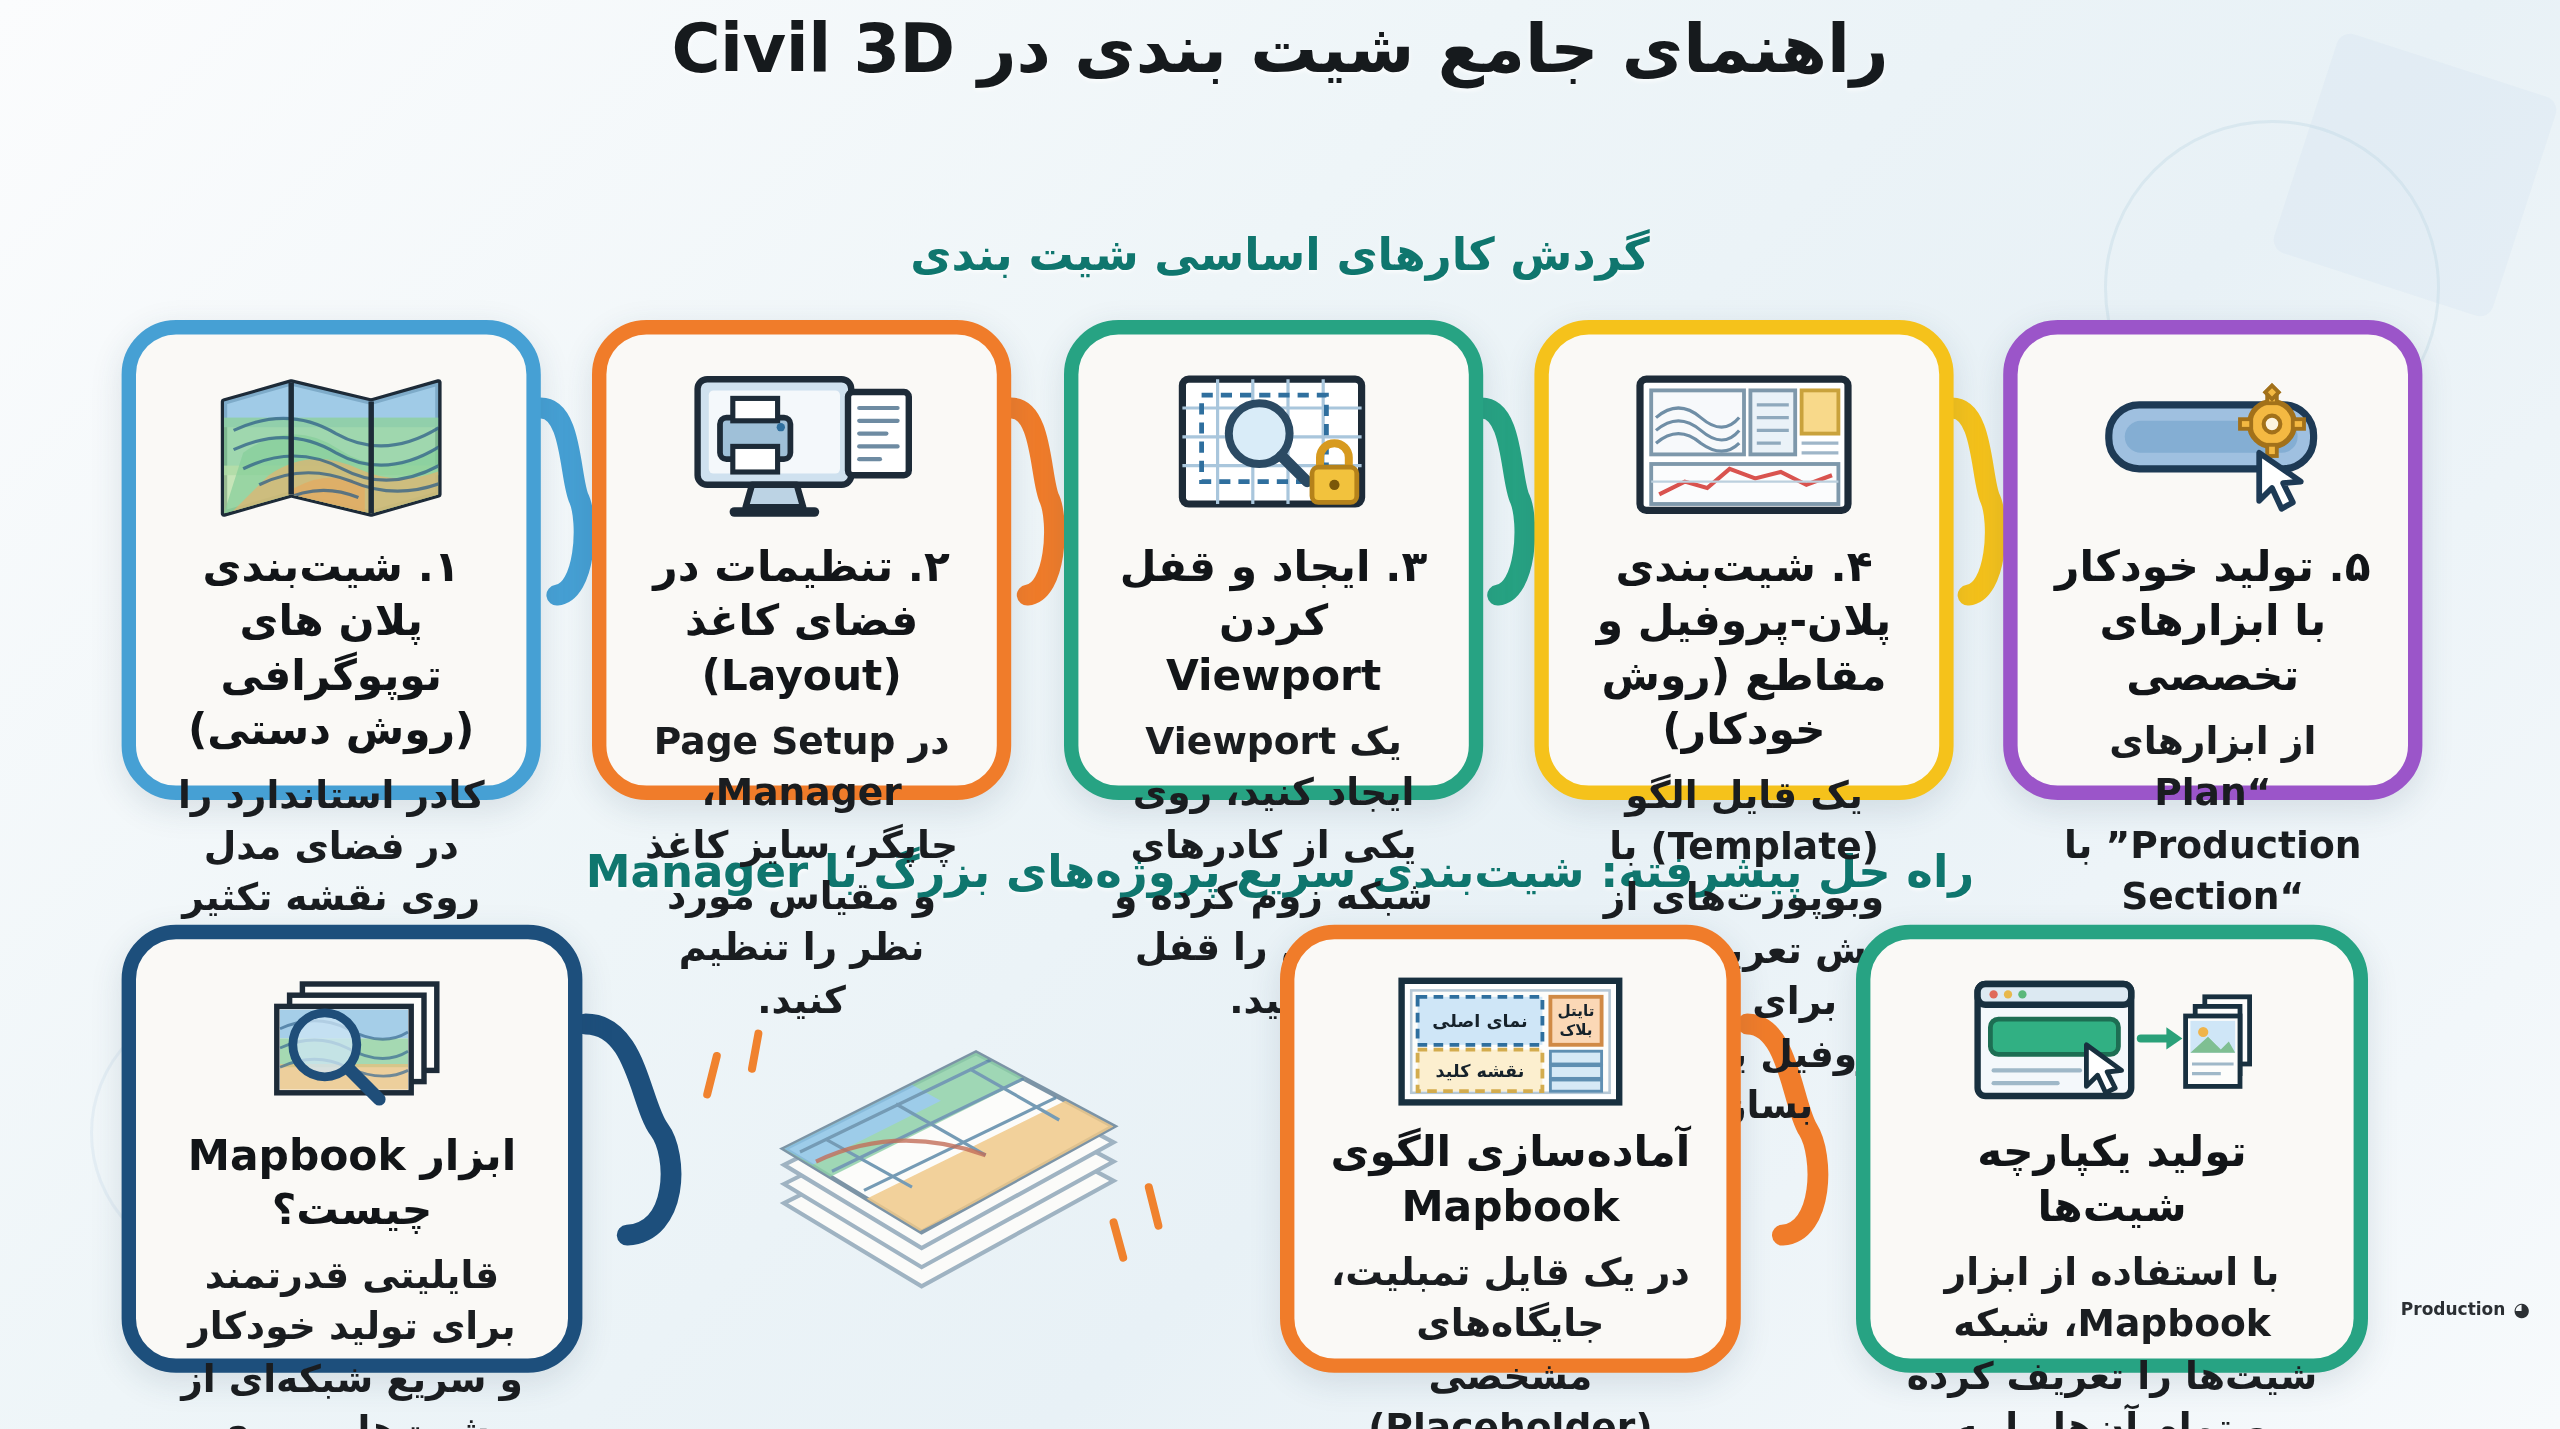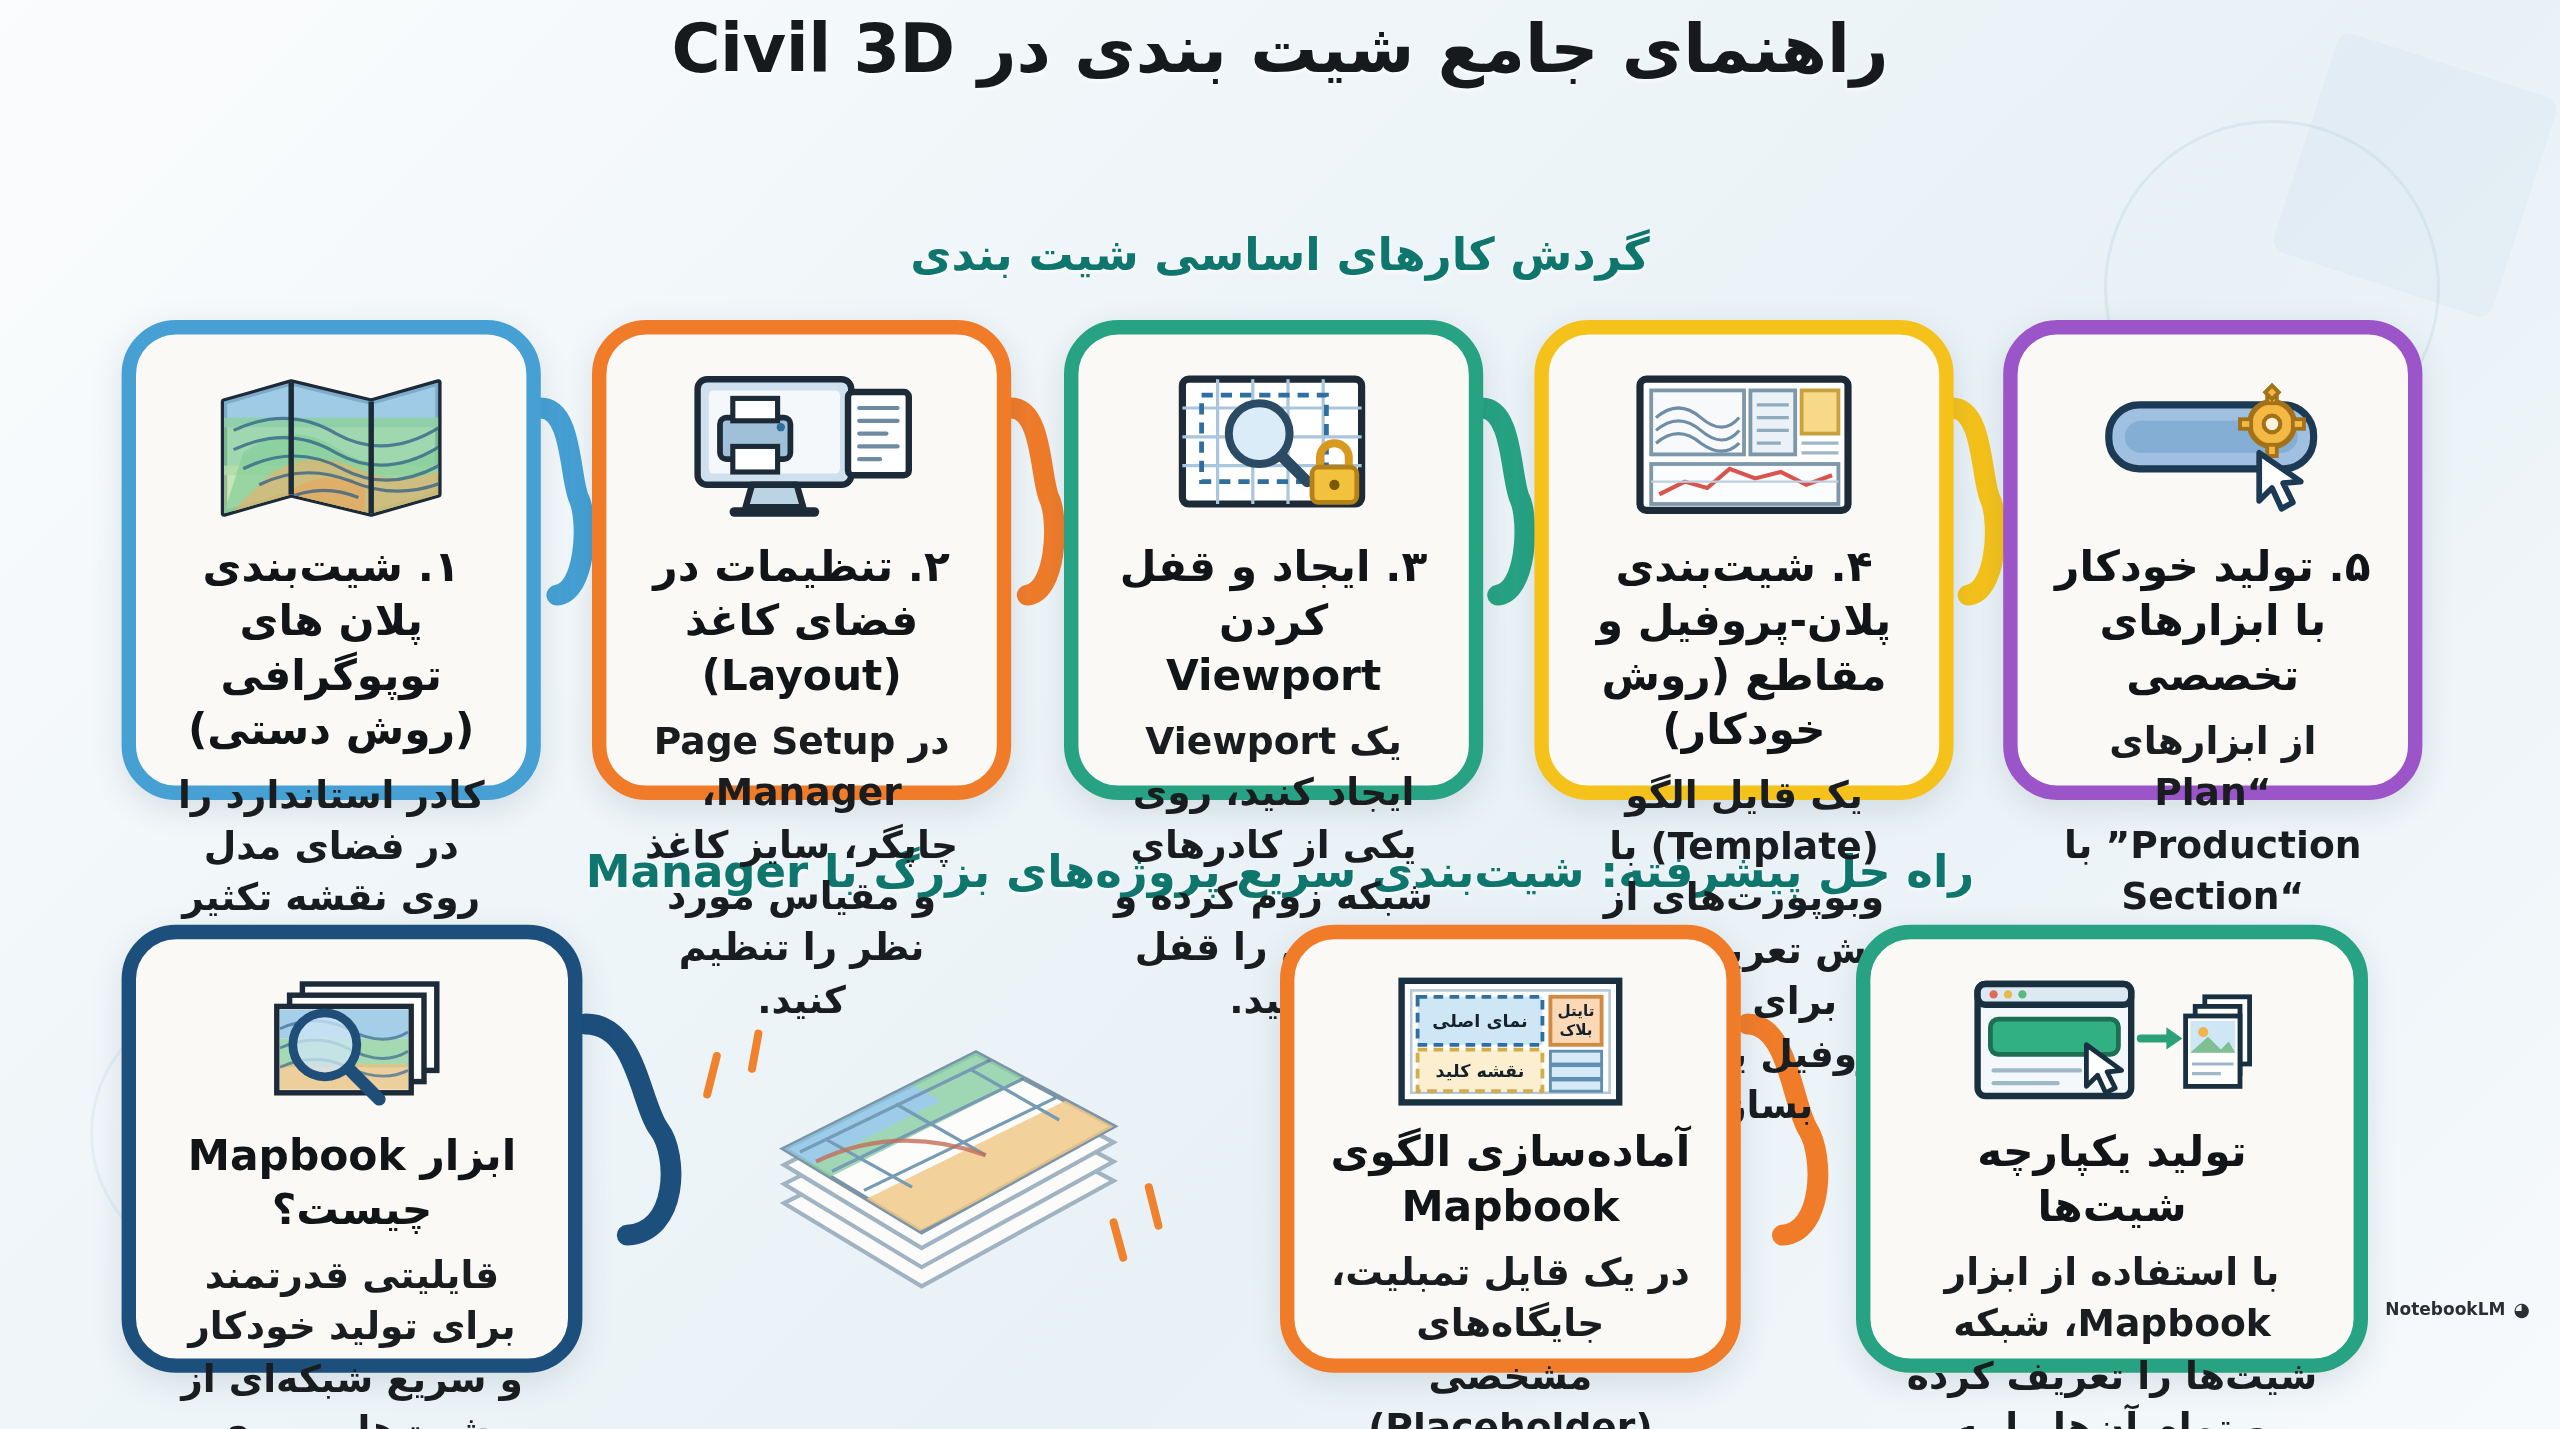--- a/index.html
+++ b/index.html
@@ -391,16 +391,16 @@
         </svg>
       </div>
       <h3>تولید یکپارچه شیت‌ها</h3>
       <p>با استفاده از ابزار Mapbook، شبکه شیت‌ها را تعریف کرده و تمام آن‌ها را به صورت یکجا تولید کنید.</p>
     </div>
 
   </div>
 
   <div class="watermark">
     <span class="wm-glyph">◕</span>
-    <span>NotebookLM</span>
+    <span>Production</span>
   </div>
 
 </div>
 
 </body></html>

